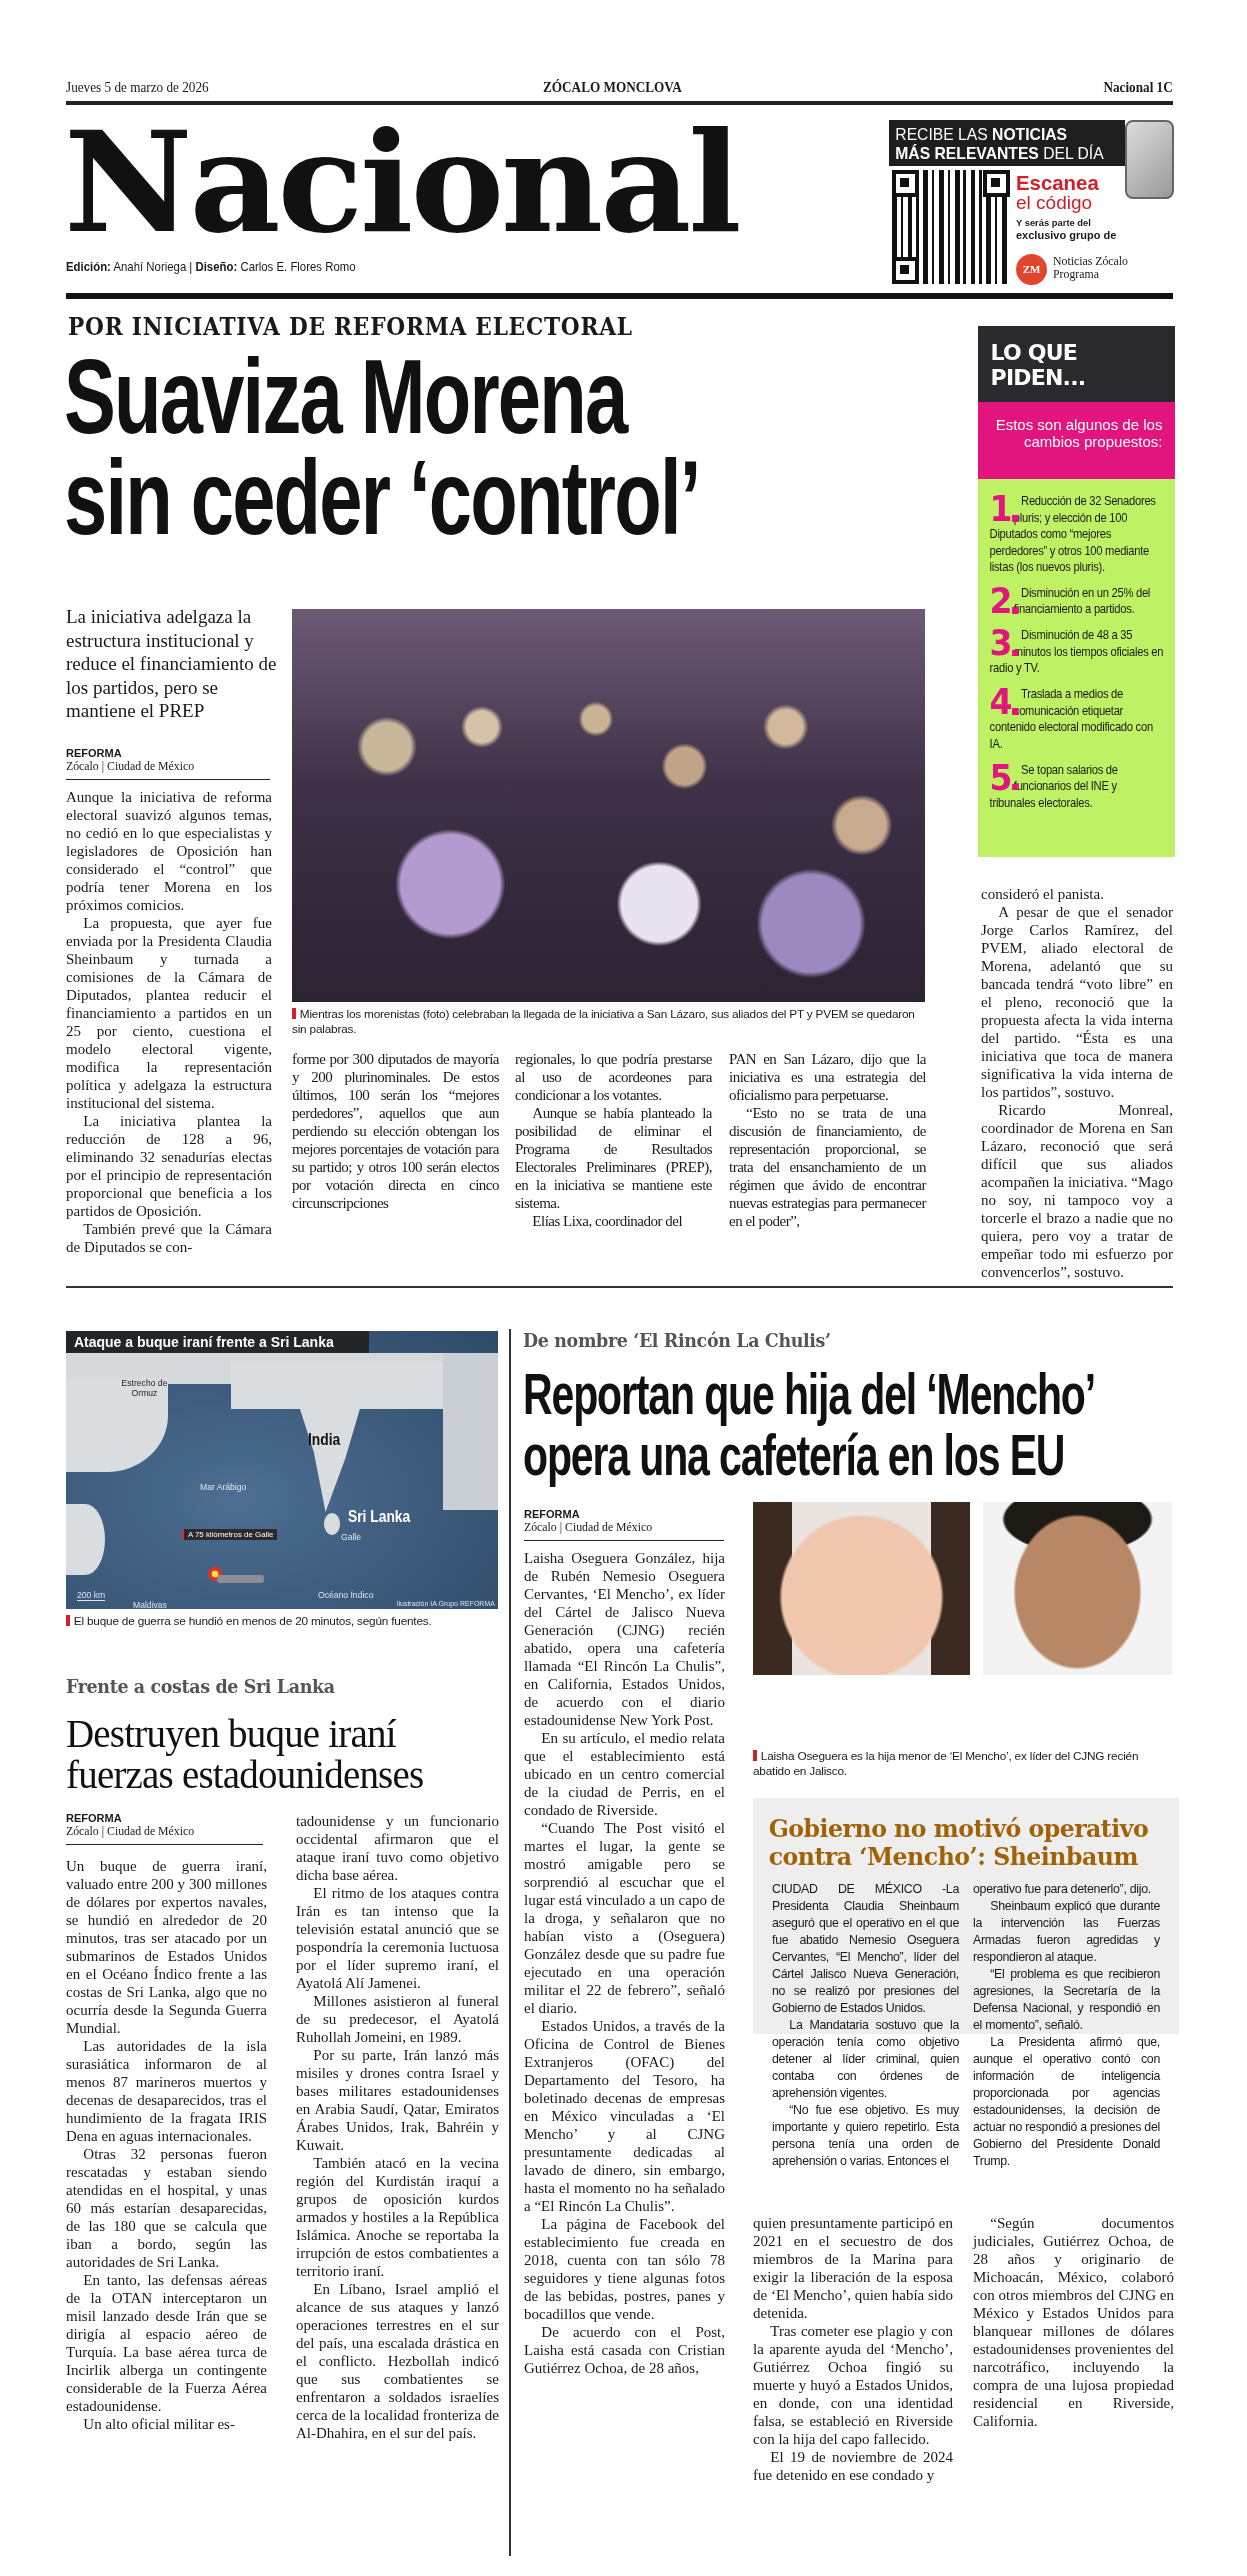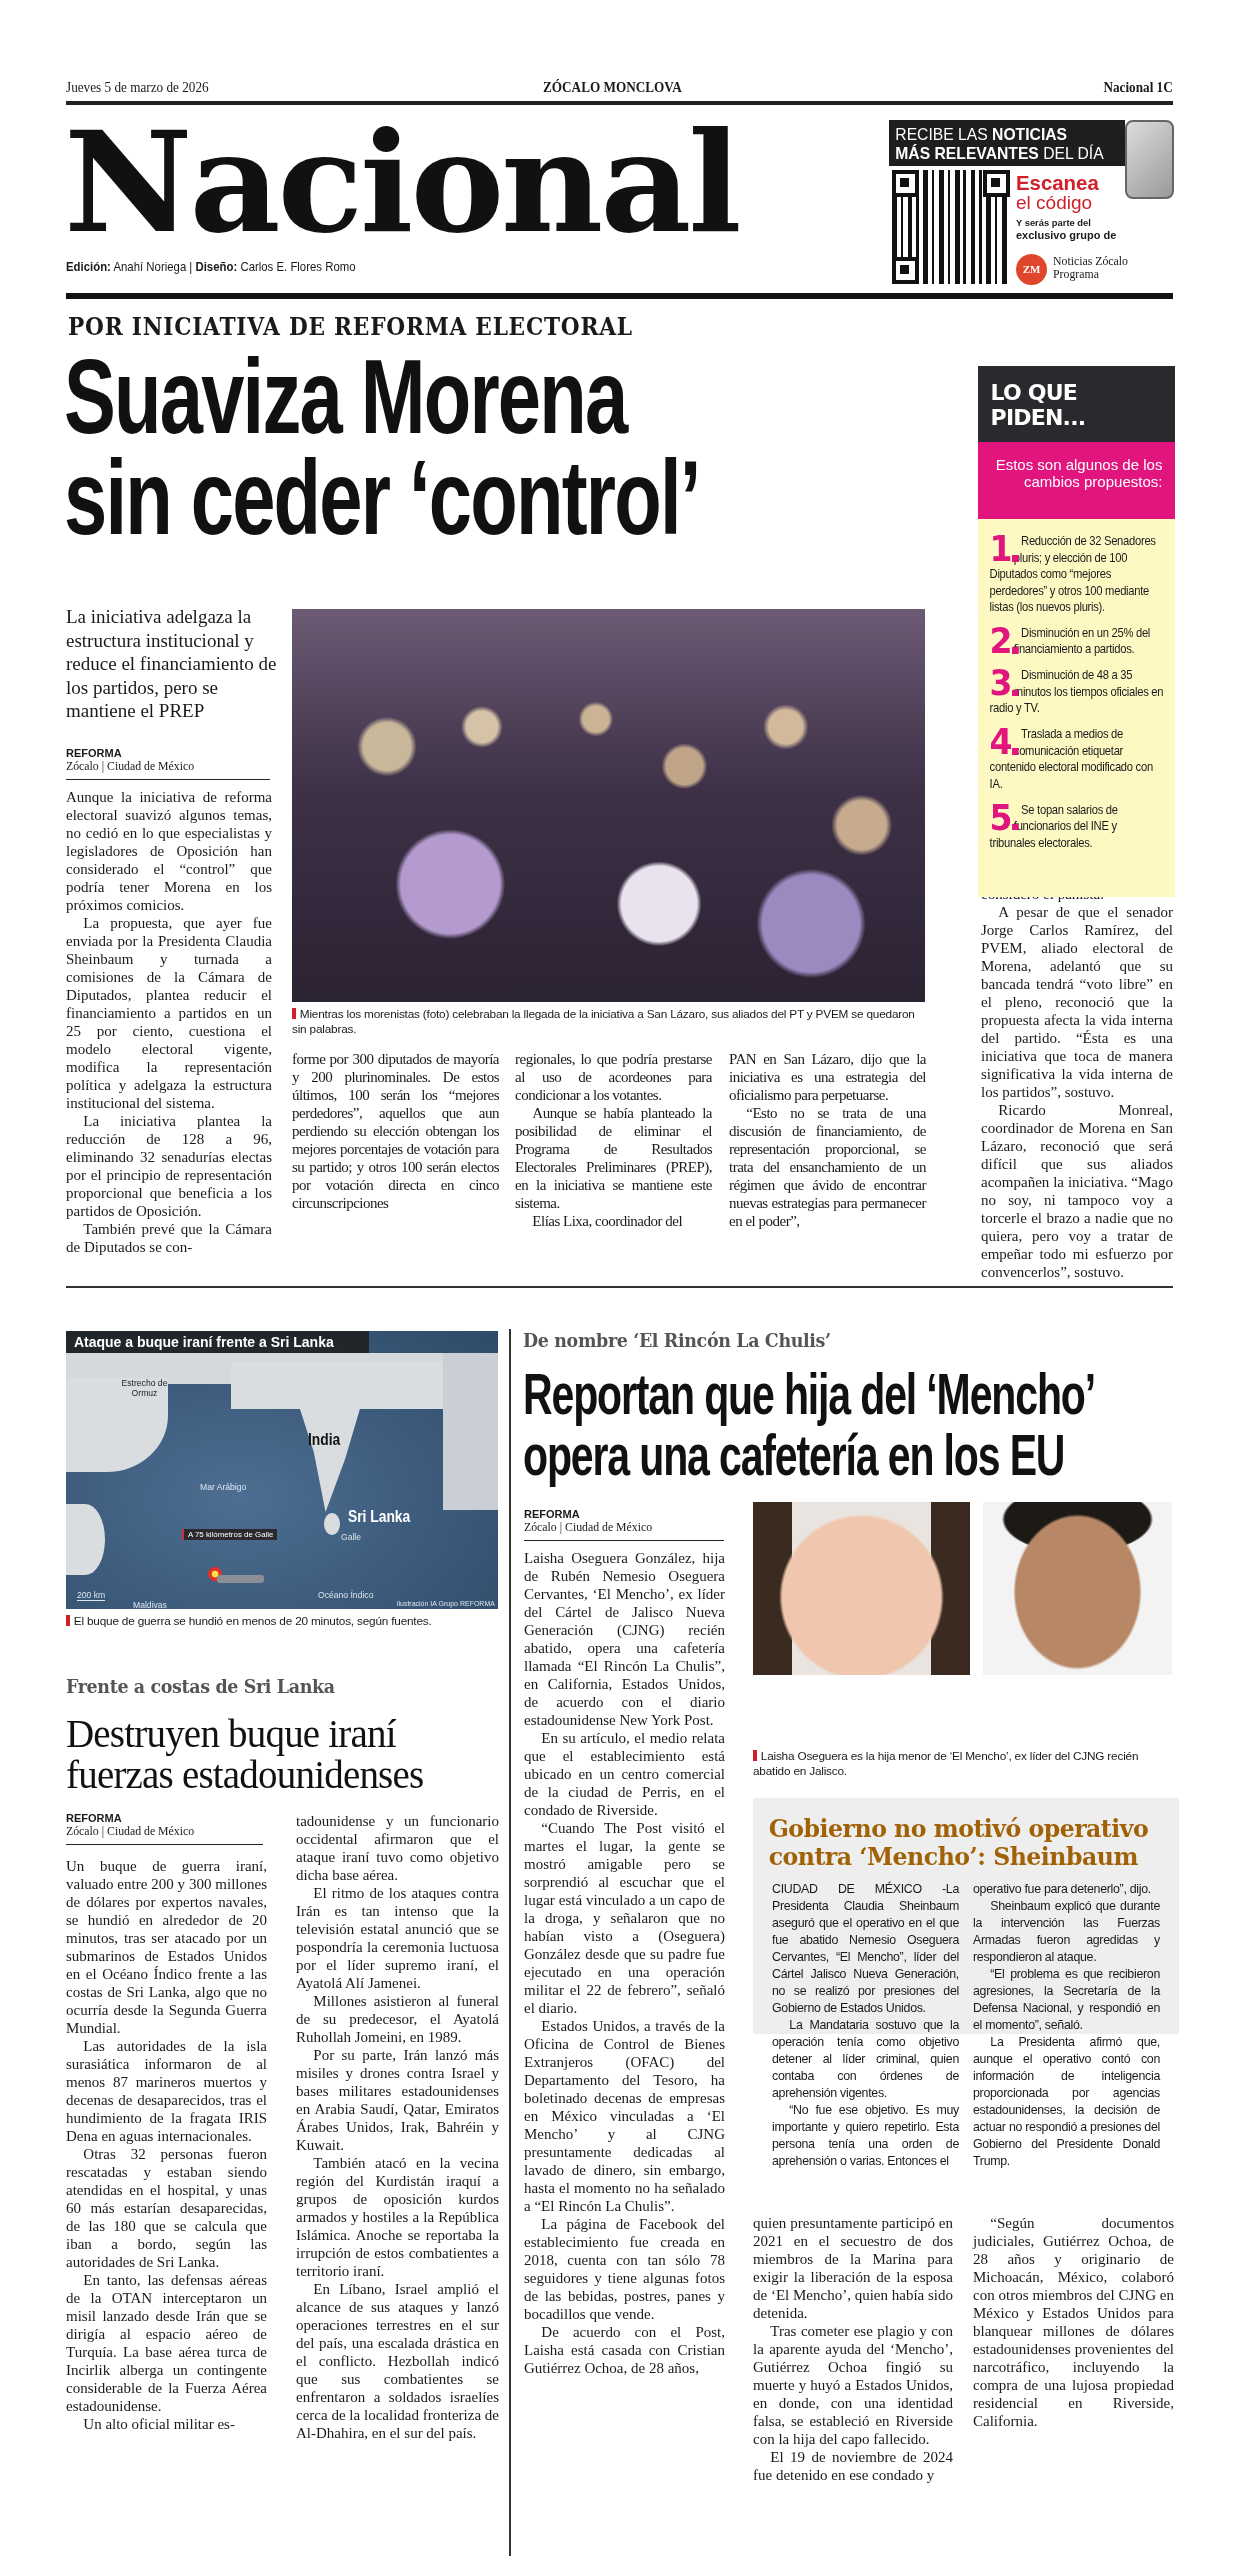--- a/index.html
+++ b/index.html
@@ -48,21 +48,21 @@
   .col { font-family: "Liberation Serif", serif; font-size: 15px; line-height: 18px; text-align: justify; hyphens: auto; }
   .col p { text-indent: 17.3px; }
   .col p.first { text-indent: 0; }
   .col.cond-col { font-family: "Liberation Serif", serif; letter-spacing: -0.5px; }
 
   .photo { background: #3a3550; overflow: hidden; }
   .caption { font-family: "Liberation Sans", sans-serif; font-size: 11.8px; line-height: 15px; letter-spacing: -0.2px; }
   .caption .mark { display: inline-block; width: 3.9px; height: 11px; background: #d0202a; margin-right: 3.9px; vertical-align: -0.8px; }
 
   
-  .side { left: 978px; top: 326px; width: 197px; height: 531px; background: #fef9c3; margin-top: 40px; }
+  .side { left: 978px; top: 326px; width: 197px; height: 531px; background: #bef264; }
   .side-head { background: #2a2a2e; color: #fff; height: 76px; padding: 14px 12.6px 0; font-family: "DejaVu Sans", sans-serif; font-weight: 900; font-size: 22px; line-height: 25px; letter-spacing: -0.8px; }
   .side-sub { background: #e2147e; color: #fff; height: 77px; padding: 14px 12.6px 0; font-family: "Liberation Sans", sans-serif; font-size: 15px; line-height: 17.3px; text-align: right; }
   .side-list { padding: 14px 12.6px 0 12.6px; font-family: "Liberation Sans", sans-serif; font-size: 12.2px; line-height: 16.5px; letter-spacing: -0.3px; transform: scaleX(0.92); transform-origin: left top; width: 214px; }
   .side-item { margin-bottom: 9.4px; }
   .side-num { float: left; font-family: "DejaVu Sans", sans-serif; font-weight: 900; color: #e2147e; font-size: 36px; line-height: 31px; margin-right: 1.6px; position: relative; }
   .side-num::after { content: ""; position: absolute; right: -6.3px; bottom: 2.4px; width: 6.3px; height: 6.3px; background: #e2147e; }
   .side-item .t { padding-left: 7.9px; }
 
   
   .mid-rule { left: 66px; top: 1286px; width: 1107px; height: 1.6px; background: #333; }

